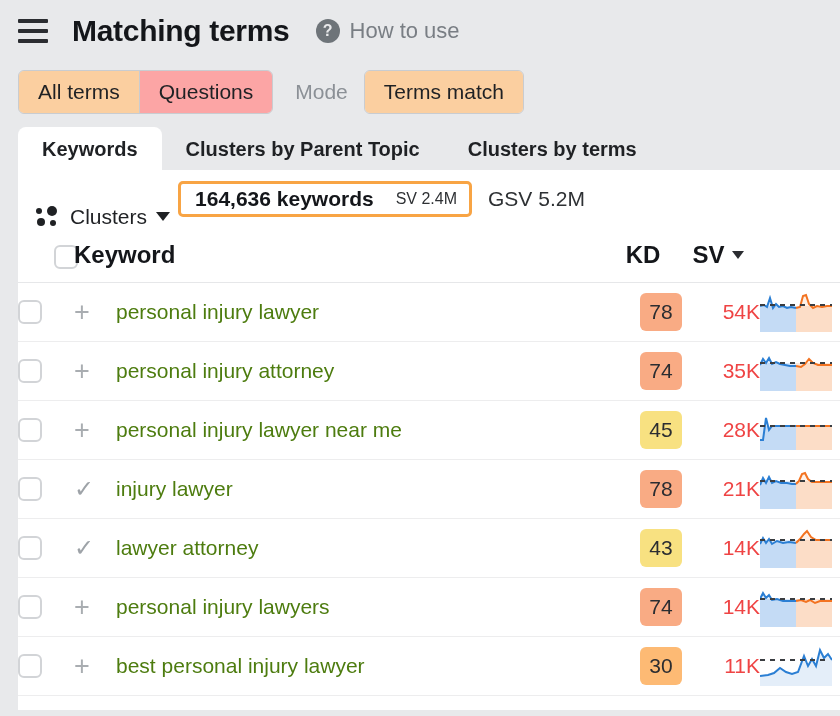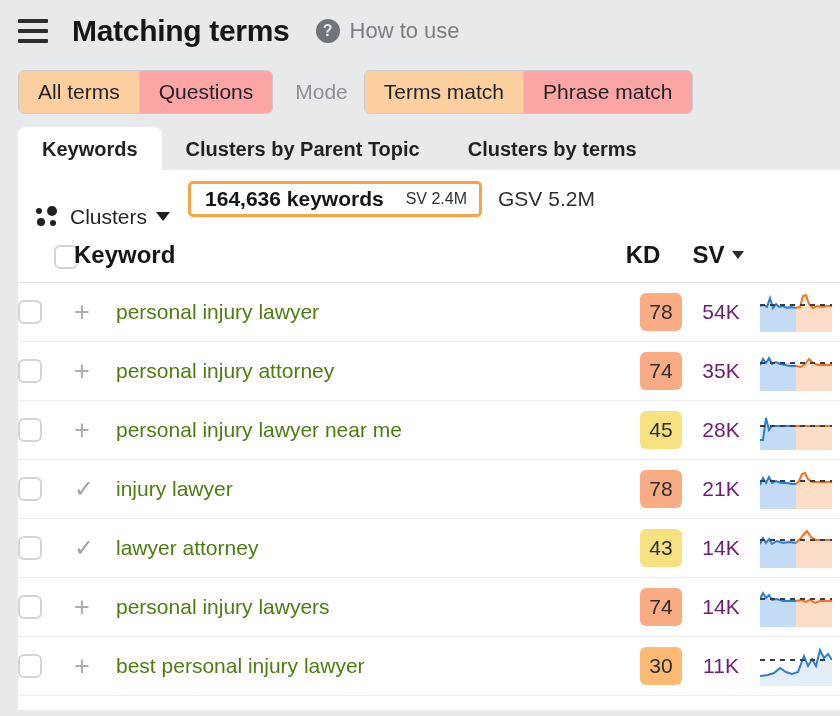--- a/index.html
+++ b/index.html
@@ -192,21 +192,21 @@
     border-left: 7px solid transparent;
     border-right: 7px solid transparent;
     border-top: 9px solid #1f2124;
   }
   .stats-box {
     display: flex;
     align-items: center;
     border: 3px solid #f8a444;
     border-radius: 5px;
     padding: 5px 12px 5px 14px;
-    margin-left: 18px;
+    margin-left: 8px;
     background: #ffffff;
     height: 36px;
     box-sizing: border-box;
   }
   .stat-keywords {
     font-size: 21px;
     font-weight: bold;
     color: #14161a;
     white-space: nowrap;
   }
@@ -305,23 +305,23 @@
     min-width: 42px;
     padding: 7px 0;
     border-radius: 6px;
     font-size: 21px;
     text-align: center;
     color: #2b2d31;
     box-sizing: border-box;
   }
   .kd-cell { text-align: right; padding-right: 6px; }
   .sv-cell {
-    text-align: center;
-    font-size: 21px;
-    color: #701a75;
+    text-align: right;
+    font-size: 21px;
+    color: #ef4444;
     padding-right: 6px;
     white-space: nowrap;
   }
   .spark-cell { padding-left: 6px; }
   .spark { display: block; }
 </style>
 </head>
 <body>
 
 <div class="topbar">
@@ -338,21 +338,20 @@
 </div>
 
 <div class="controls">
   <div class="seg">
     <button class="seg-btn active">All terms</button>
     <button class="seg-btn">Questions</button>
   </div>
   <div class="mode-label">Mode</div>
   <div class="seg">
     <button class="seg-btn active">Terms match</button>
-    <button class="seg-btn">Phrase match</button>
   </div>
 </div>
 
 <div class="tabs">
   <div class="tab active">Keywords</div>
   <div class="tab">Clusters by Parent Topic</div>
   <div class="tab">Clusters by terms</div>
 </div>
 
 <div class="panel">

